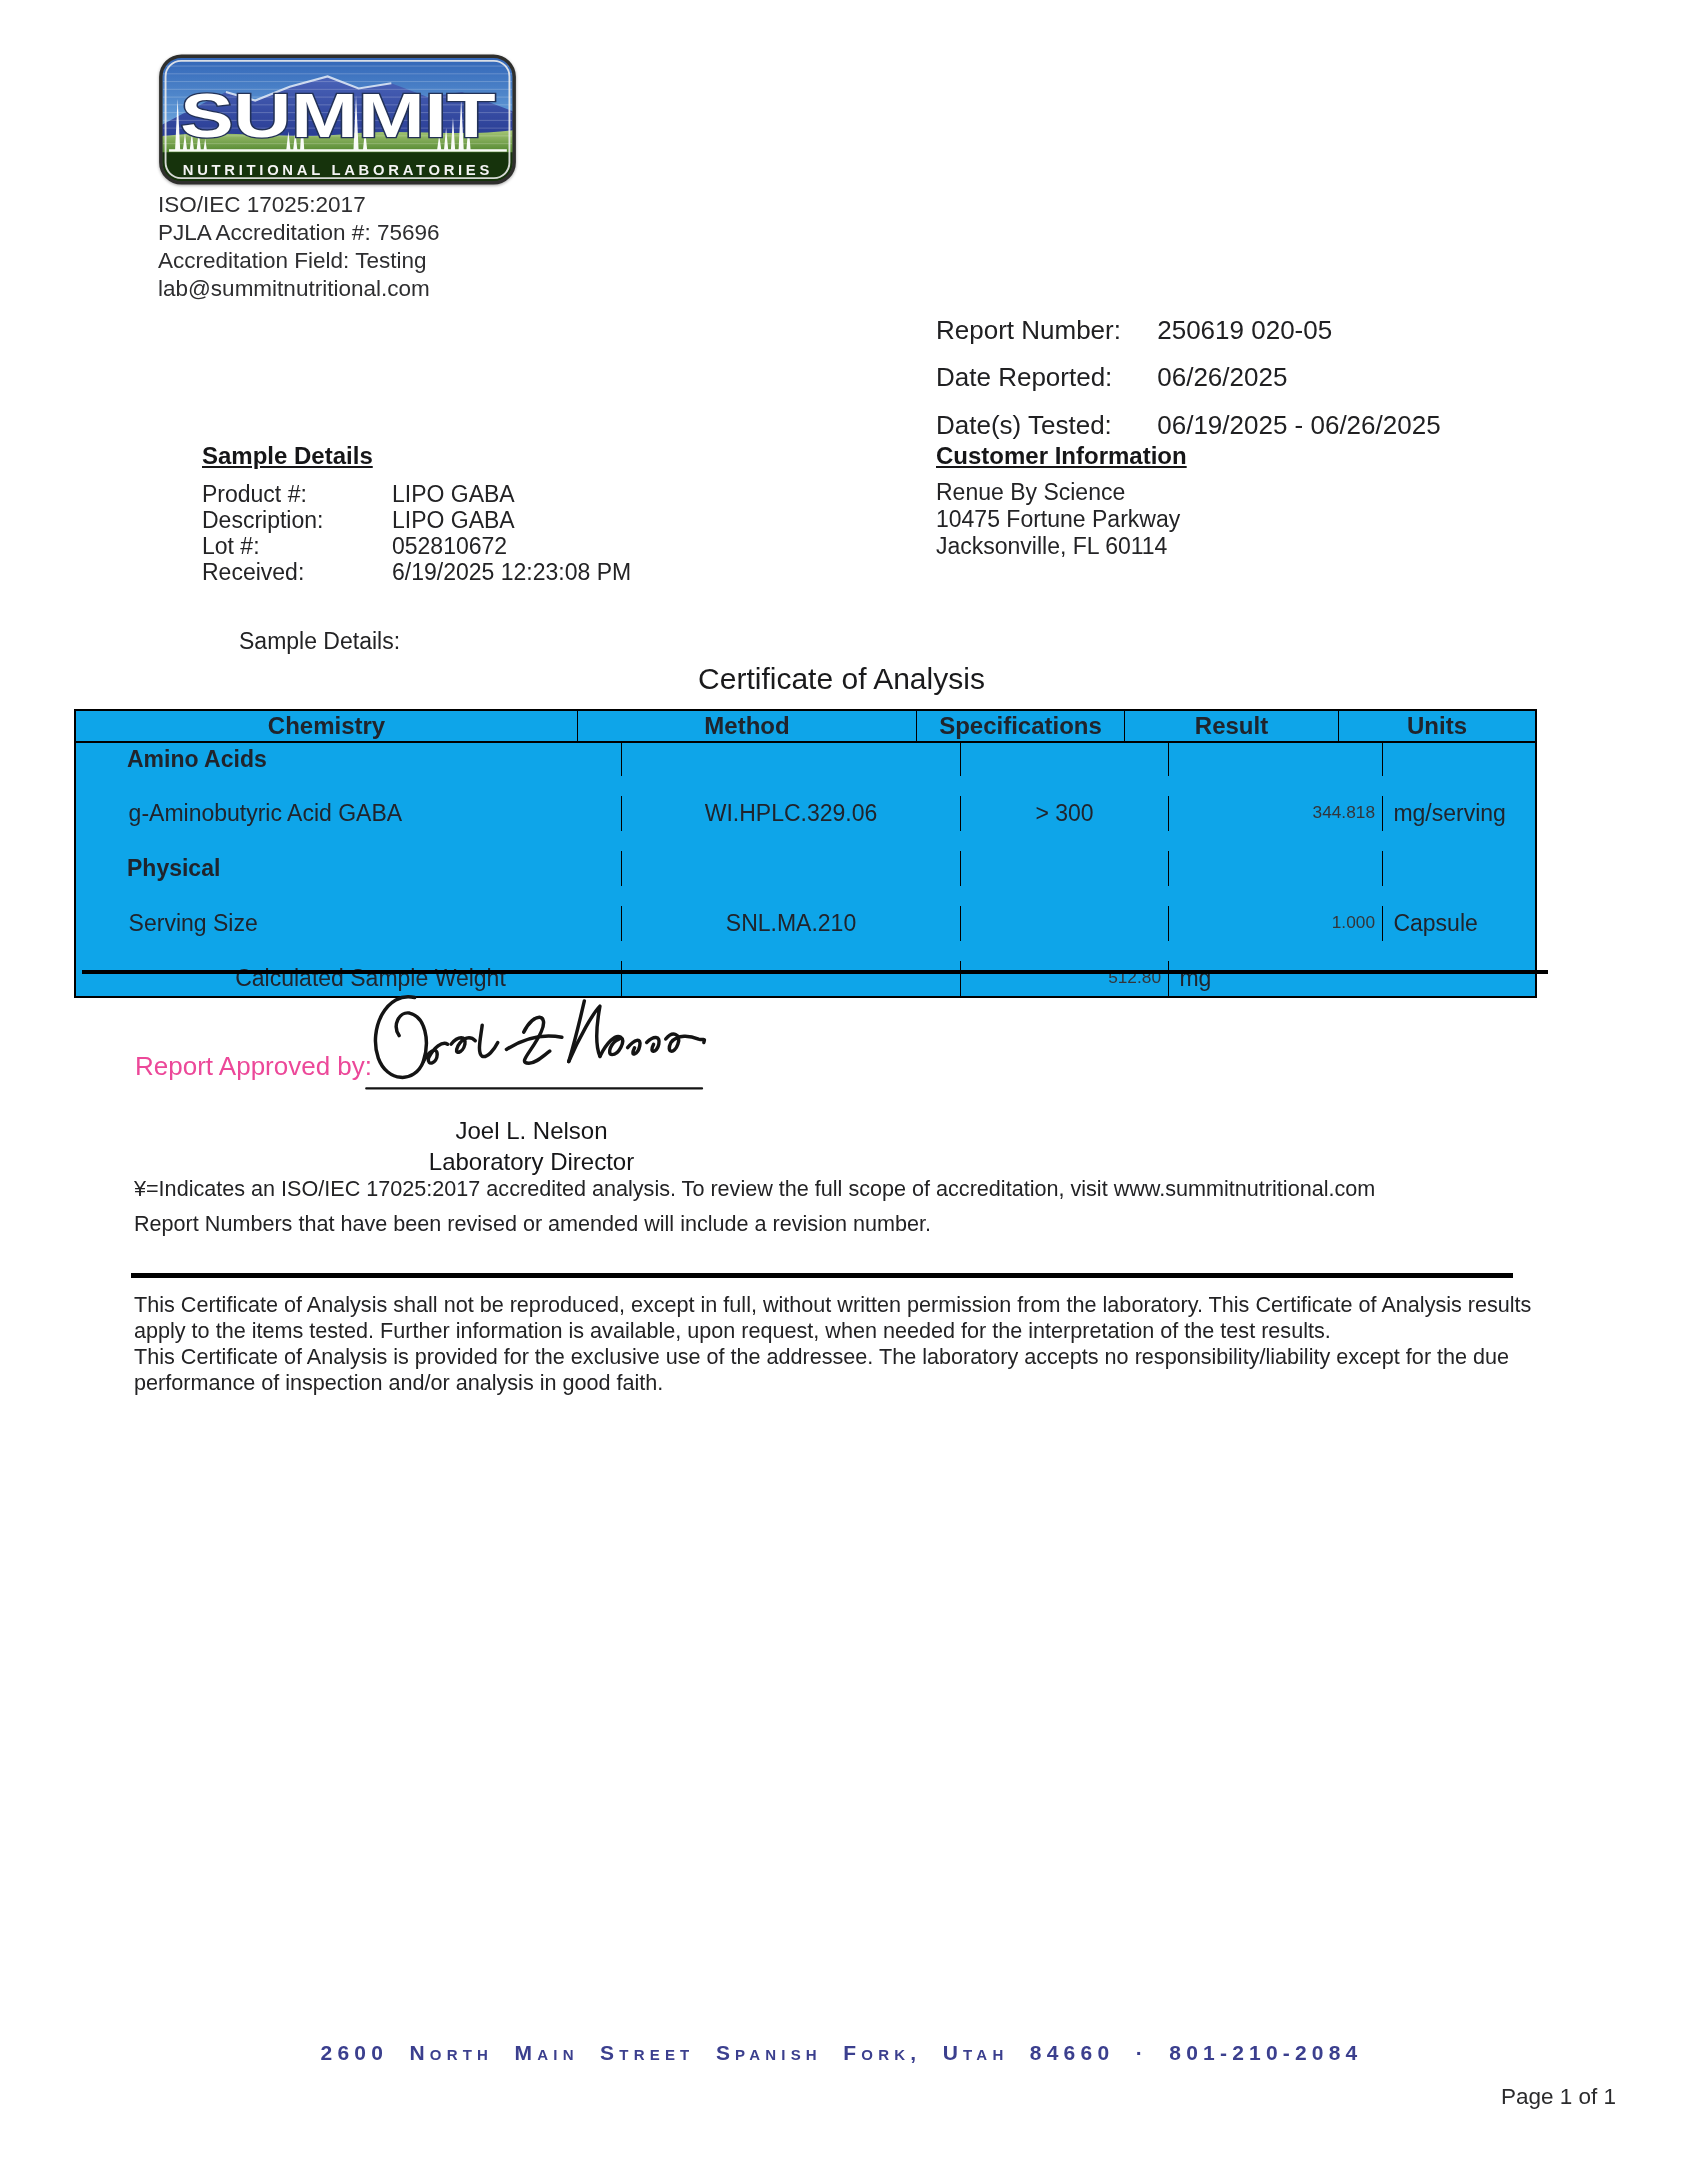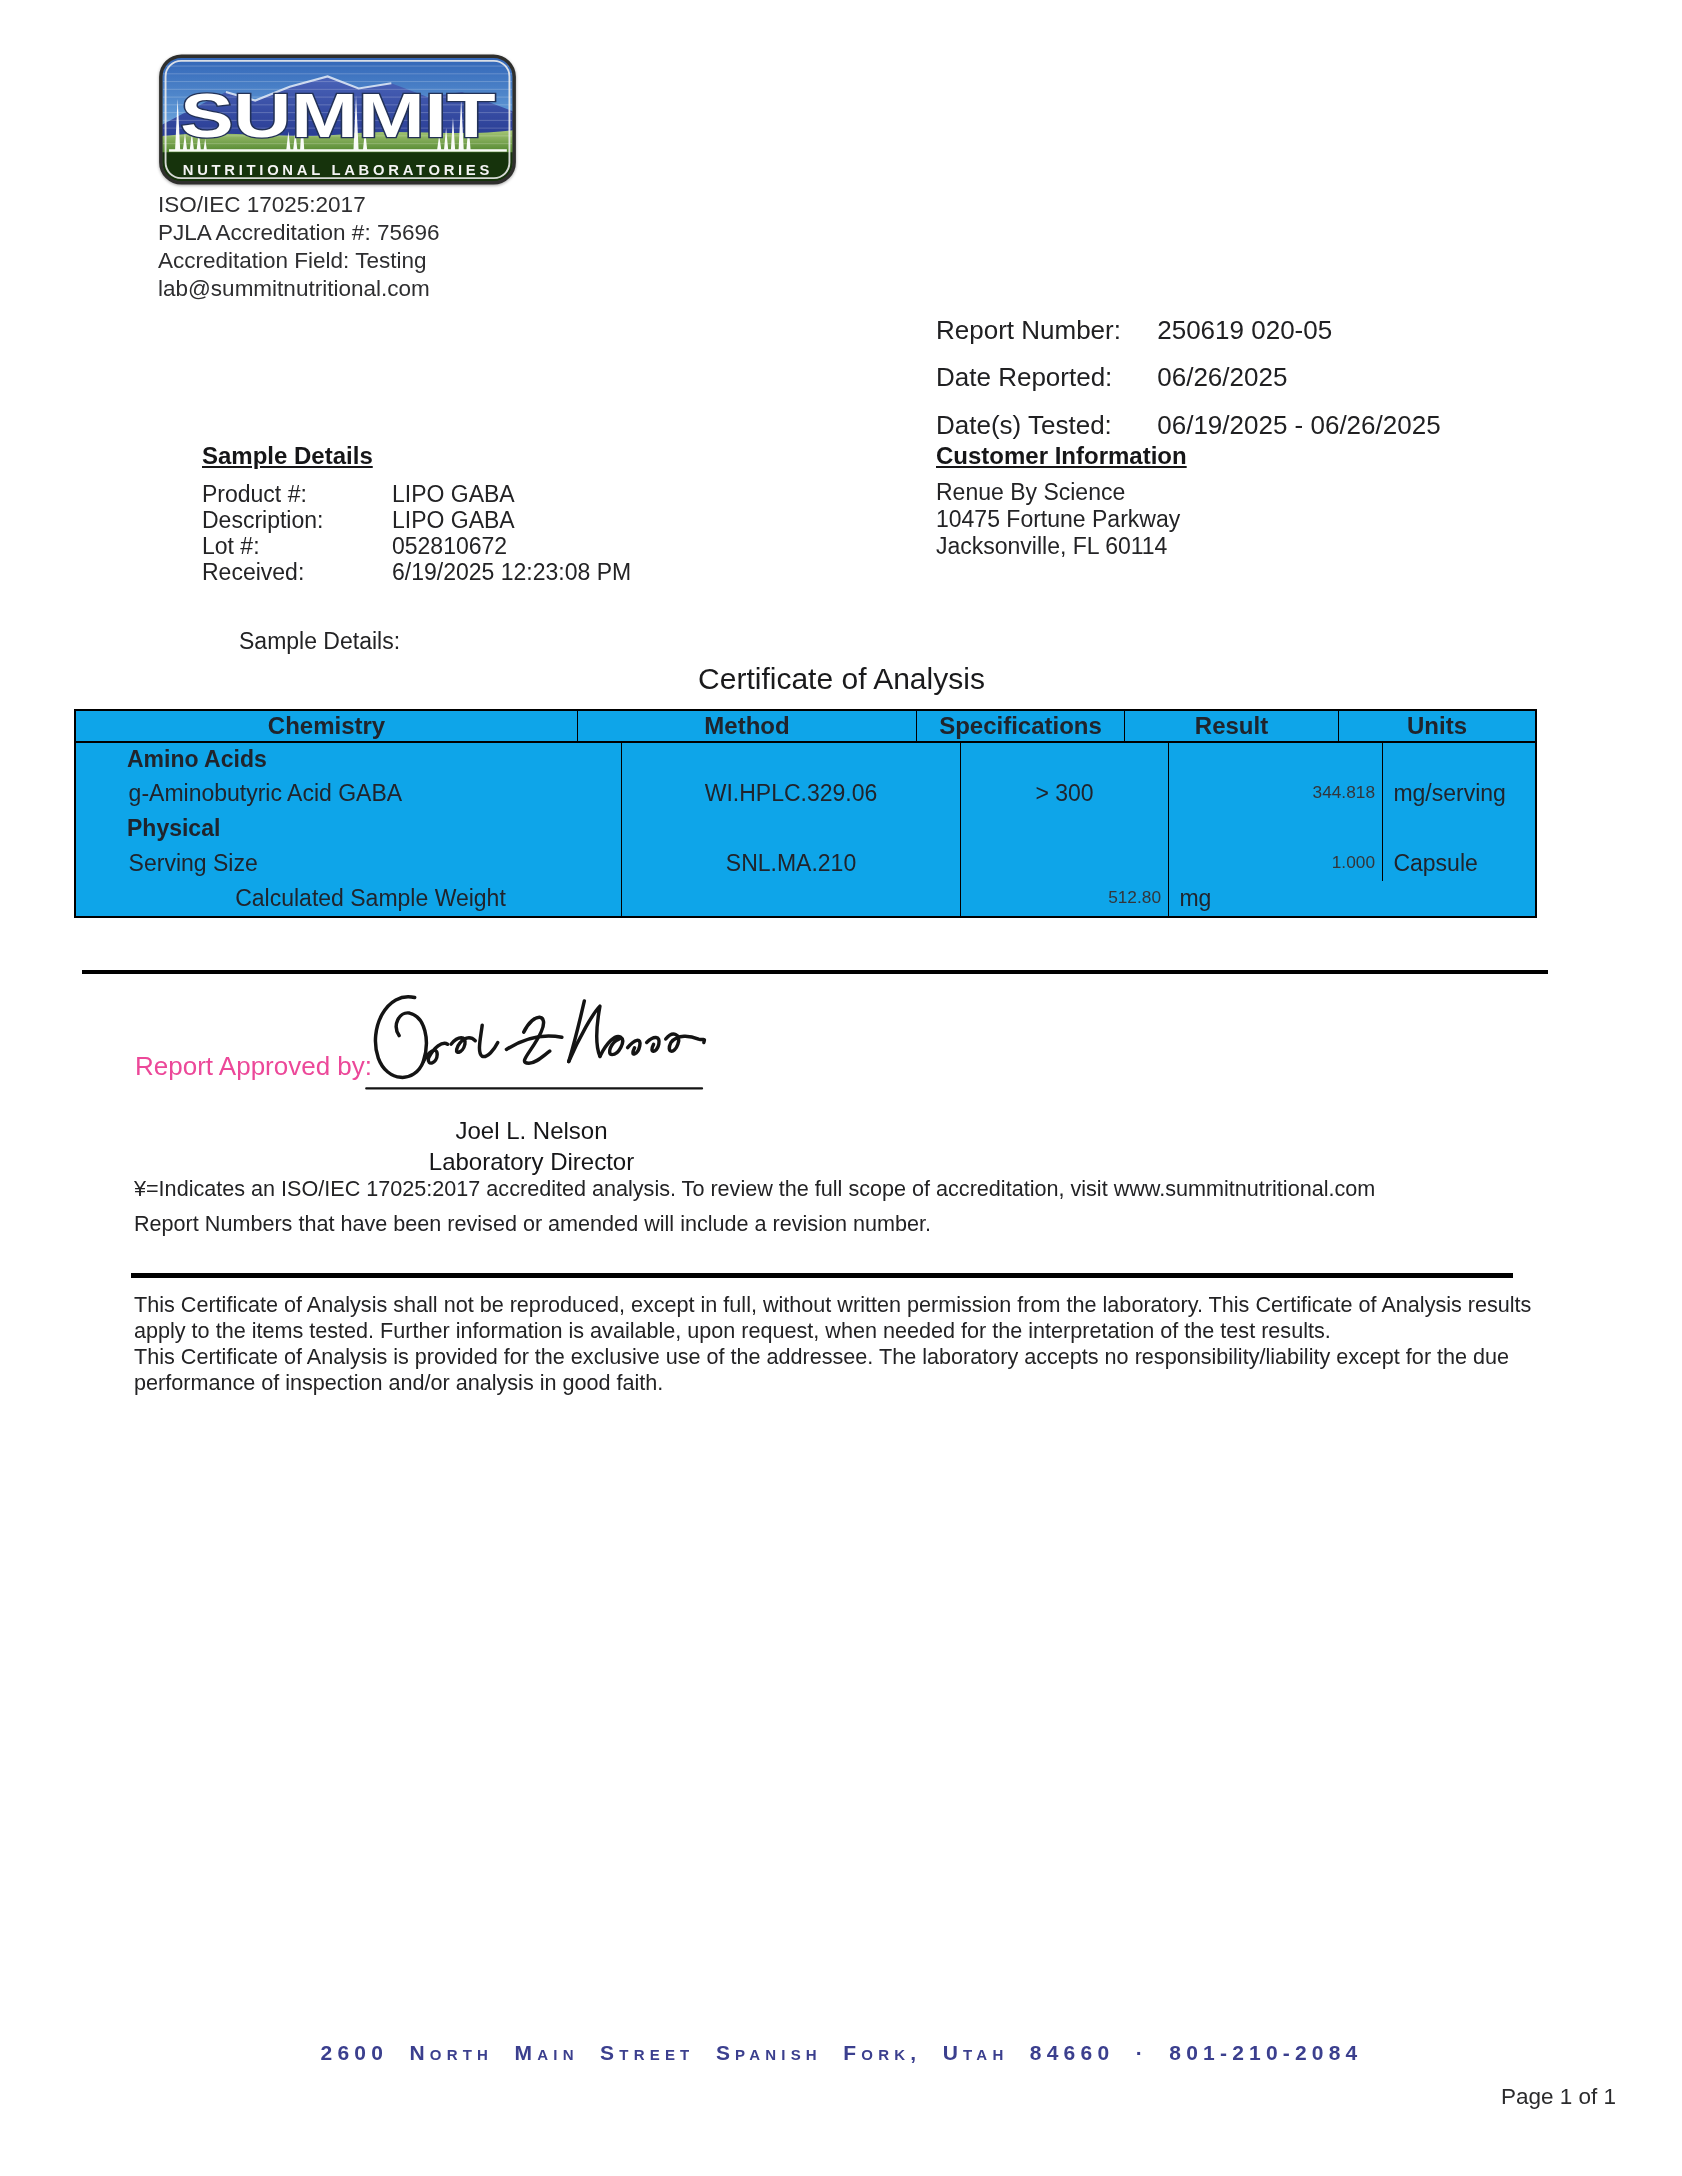--- a/index.html
+++ b/index.html
@@ -53,21 +53,21 @@
     position: absolute; left: 74px; top: 709px; width: 1463px;
     border: 2.6px solid #000; background: #0ea5e9; color: #20242c;
   }
   .trow { display: grid; grid-template-columns: 501px 339px 208px 214px 1fr; }
   .thead-row { height: 32px; border-bottom: 2.6px solid #000; font-weight: bold; font-size: 24px; }
   .thead-row .th { display: flex; align-items: center; justify-content: center; }
   .td, .th { min-width: 0; }
   .trow .td + .td, .thead-row .th + .th { border-left: 1.7px solid #000; }
   .body-row { font-size: 23px; padding-left: 44px; }
   .r-h38 { height: 33px; }
-  .r-h40 { height: 35px; }
+  .r-h40 { height: 35px; margin-top: 20px; }
   .td { display: flex; align-items: center; }
   .td.c-analyte { padding-left: 8.6px; }
   .td.c-section { padding-left: 7px; font-weight: bold; }
   .td.c-method, .td.c-spec { justify-content: center; }
   .td.c-result { justify-content: flex-end; padding-right: 7px; font-size: 17.3px; color: #33353a; align-items: flex-start; padding-top: 6px; }
   .td.c-units { padding-left: 10.4px; }
 
   
   .rule1 { position: absolute; left: 82px; top: 970px; width: 1466px; height: 4.3px; background: #000; }
   .rule2 { position: absolute; left: 131px; top: 1273px; width: 1382px; height: 5.2px; background: #000; }

